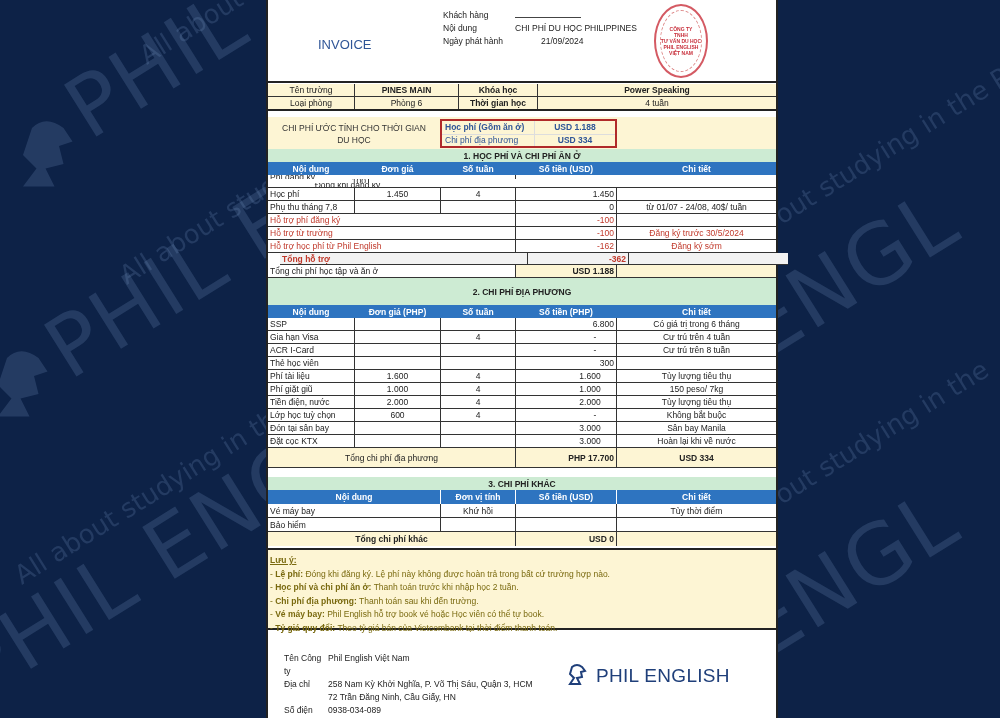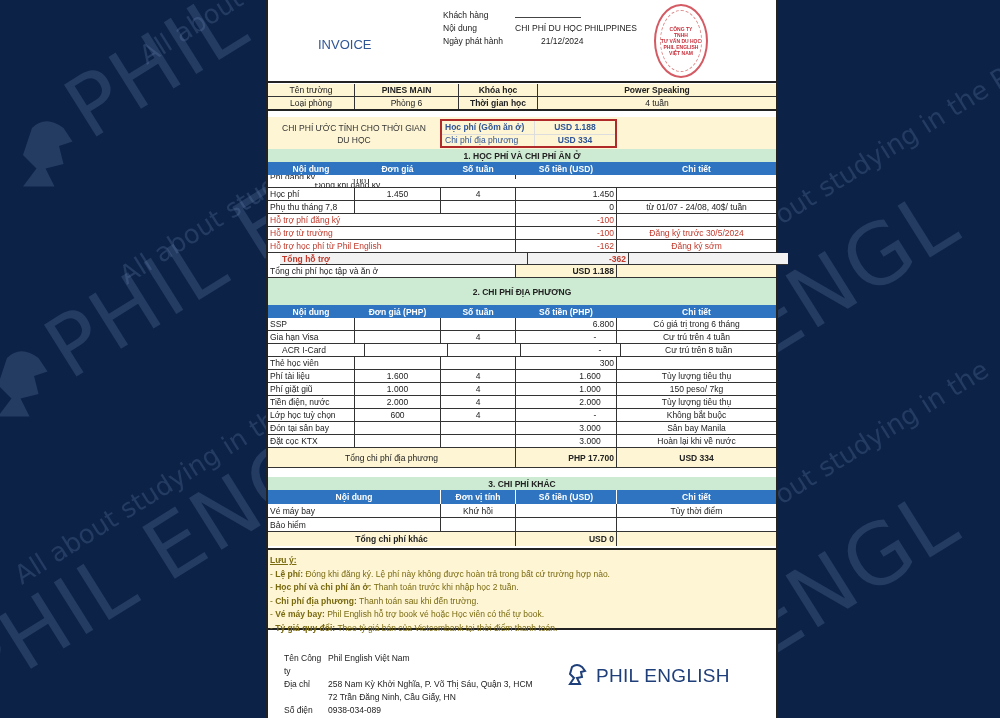--- a/index.html
+++ b/index.html
@@ -90,21 +90,21 @@
       <div class="row">
           <span class="lbl">Khách hàng</span>
           <span class="blank"></span>
         </div>
       <div class="row">
           <span class="lbl">Nội dung</span>
           <span style="margin-left:14px">CHI PHÍ DU HỌC PHILIPPINES</span>
         </div>
       <div class="row">
           <span class="lbl" style="width:90px">Ngày phát hành</span>
-          <span style="margin-left:8px">21/12/2024</span>
+          <span style="margin-left:8px">21/09/2024</span>
         </div>
     </div>
     <div class="stamp">
       <span>CÔNG TY</span>
       <span>TNHH</span>
       <span>TƯ VẤN DU HỌC</span>
       <span>PHIL ENGLISH</span>
       <span>VIỆT NAM</span>
     </div>
   </div>
@@ -213,21 +213,21 @@
     <div class="c rgt" style="width:101px">6.800</div>
     <div class="c ctr" style="width:159px">Có giá trị trong 6 tháng</div>
   </div>
   <div class="r bb" style="top:331px;height:13px;">
     <div class="c" style="width:87px">Gia hạn Visa</div>
     <div class="c ctr" style="width:86px"></div>
     <div class="c ctr" style="width:75px">4</div>
     <div class="c ctr" style="width:101px;padding-left:60px">-</div>
     <div class="c ctr" style="width:159px">Cư trú trên 4 tuần</div>
   </div>
-  <div class="r bb" style="top:344px;height:13px;padding-left:12px;">
+  <div class="r bb" style="top:344px;height:13px;">
     <div class="c" style="width:87px">ACR I-Card</div>
     <div class="c ctr" style="width:86px"></div>
     <div class="c ctr" style="width:75px"></div>
     <div class="c ctr" style="width:101px;padding-left:60px">-</div>
     <div class="c ctr" style="width:159px">Cư trú trên 8 tuần</div>
   </div>
   <div class="r bb" style="top:357px;height:13px;">
     <div class="c" style="width:87px">Thẻ học viên</div>
     <div class="c ctr" style="width:86px"></div>
     <div class="c ctr" style="width:75px"></div>

